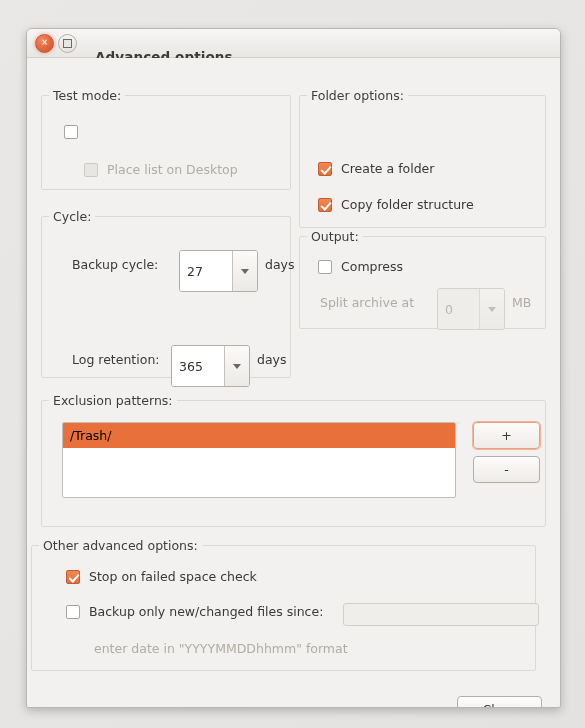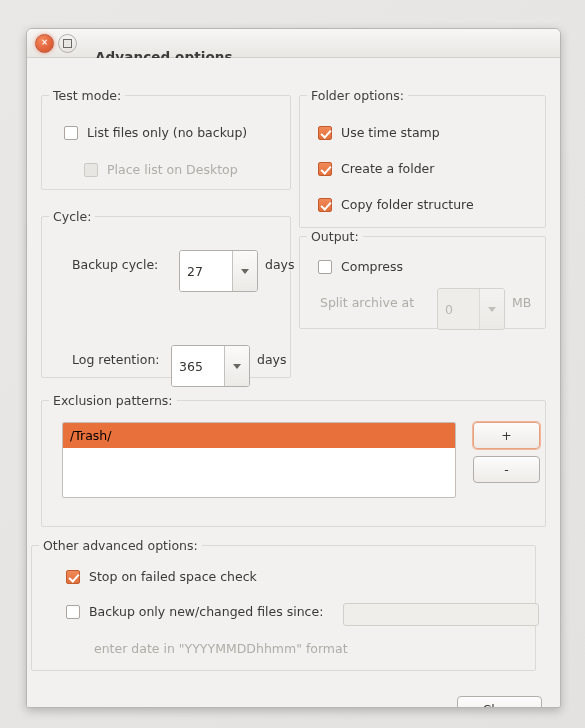--- a/index.html
+++ b/index.html
@@ -237,36 +237,31 @@
     <div class="wtitle">Advanced options</div>
   </div>
 
   <div class="body">
 
     <div class="group" style="left:14px; top:37px; width:248px; height:93px;">
       <div class="legend">Test mode:</div>
 
       <div class="row" style="left:22px; top:29px;">
         <span class="cb off"></span>
-        <span class="cb-label">List files only (no backup)</span>
       </div>
 
       <div class="row" style="left:42px; top:66px;">
         <span class="cb disabled"></span>
         <span class="cb-label dim">Place list on Desktop</span>
       </div>
     </div>
 
     <div class="group" style="left:272px; top:37px; width:245px; height:131px;">
       <div class="legend">Folder options:</div>
 
-      <div class="row" style="left:18px; top:29px;">
-        <span class="cb on"></span>
-        <span class="cb-label">Use time stamp</span>
-      </div>
 
       <div class="row" style="left:18px; top:65px;">
         <span class="cb on"></span>
         <span class="cb-label">Create a folder</span>
       </div>
 
       <div class="row" style="left:18px; top:101px;">
         <span class="cb on"></span>
         <span class="cb-label">Copy folder structure</span>
       </div>

